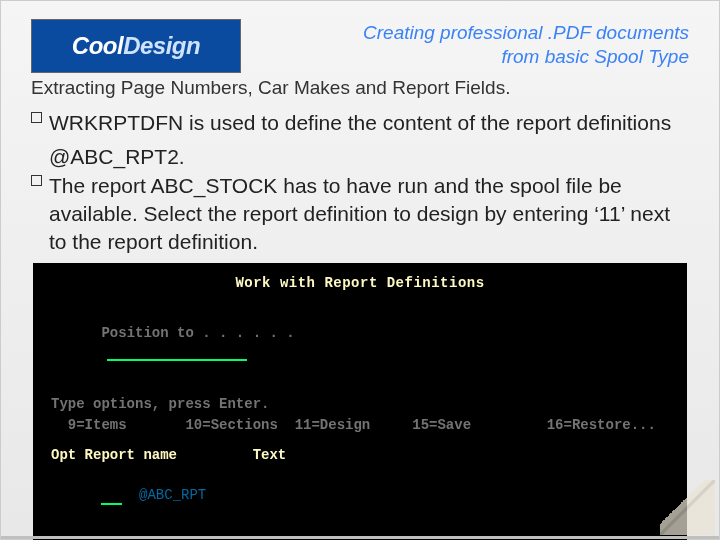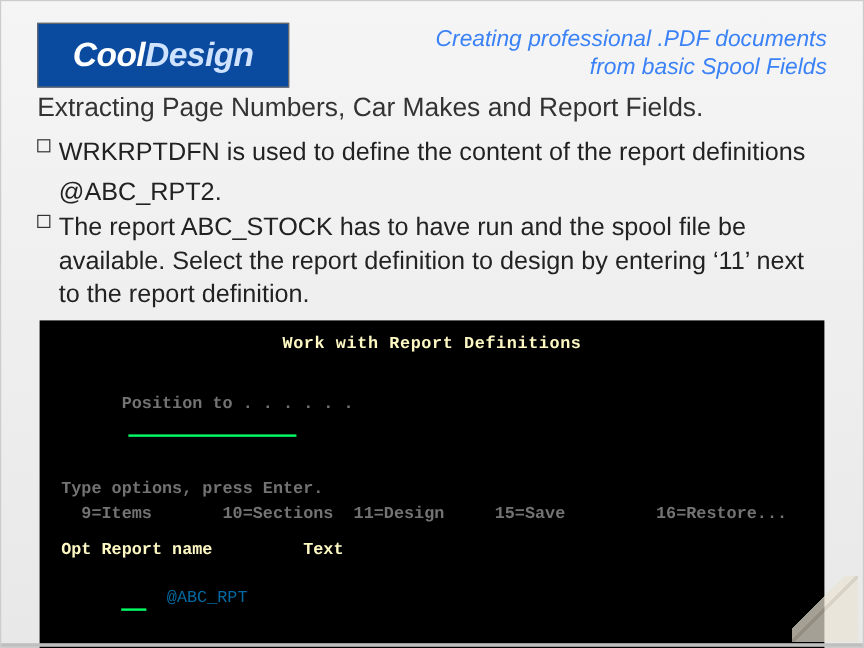--- a/index.html
+++ b/index.html
@@ -24,42 +24,42 @@
     gap: 12px;
     margin-bottom: 2px;
   }
   .logo {
     width: 210px;
     height: 54px;
     background: #0a4ba0;
     color: #fff;
     font-weight: bold;
     font-style: italic;
-    font-size: 28px;
+    font-size: 24px;
     display: flex;
     align-items: center;
     justify-content: center;
     border: 1px solid #666;
     flex-shrink: 0;
     letter-spacing: -0.5px;
   }
   .logo .cool { color: #fff; }
   .logo .spools { color: #cfe3ff; font-style: italic; }
   .title-block {
     flex: 1;
     text-align: right;
     color: #3b82f6;
     font-style: italic;
     font-size: 19px;
     line-height: 1.25;
     padding-top: 2px;
   }
   .subtitle {
     color: #333;
-    font-size: 22px;
+    font-size: 19px;
     margin-top: 4px;
     margin-bottom: 10px;
   }
   .bullets {
     font-size: 21px;
     color: #222;
     line-height: 1.35;
     margin-bottom: 0;
   }
   .bullets .row { display: flex; margin-bottom: 6px; }
@@ -122,21 +122,21 @@
 
 <div class="slide">
 
   <div class="header-row">
     <div class="logo">
       <span class="cool">Cool</span>
         <span class="spools">Design</span>
     </div>
     <div class="title-block">
       <div>Creating professional .PDF documents</div>
-      <div>from basic Spool Fields</div>
+      <div>from basic Spool Type</div>
     </div>
   </div>
 
   <div class="subtitle">Extracting Page Numbers, Car Makes and Report Fields.</div>
 
   <div class="bullets">
     <div class="row">
       <span class="box"></span>
       <span>WRKRPTDFN is used to define the content of the report definitions</span>
     </div>

